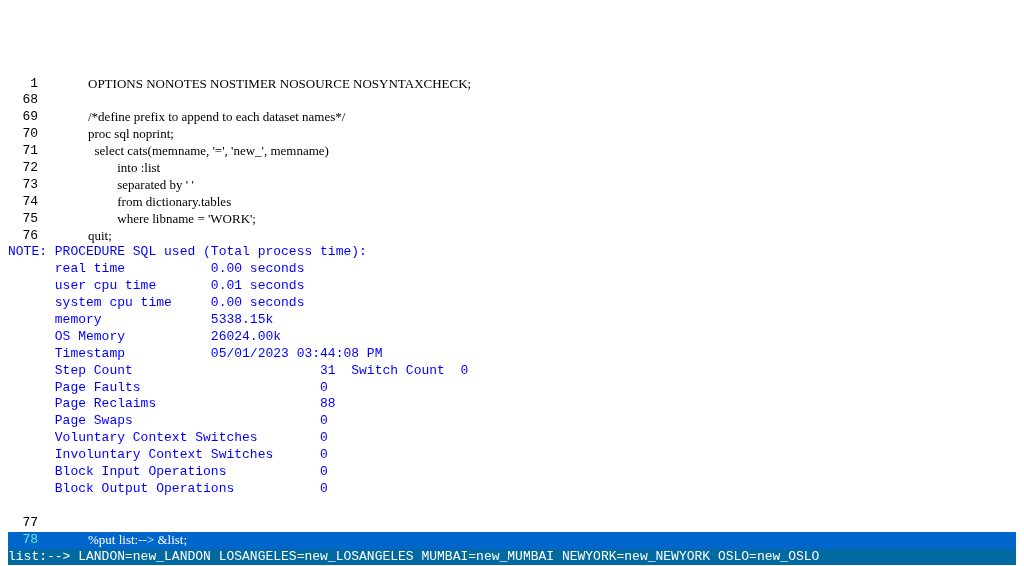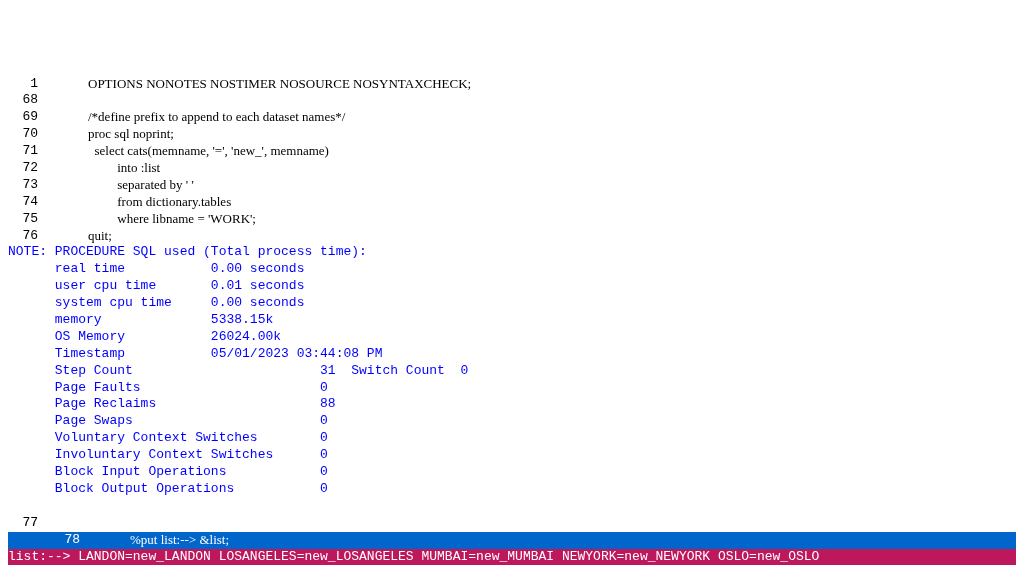--- a/index.html
+++ b/index.html
@@ -28,25 +28,24 @@
     }
     .note {
       color: #0000ff;
     }
     .highlight {
       background: #0066cc;
       color: #ffffff;
     }
     .highlight .line-num {
       background: #0066cc;
-      color: #ffffff;
-      padding-left: 42px;
+      color: #5eead4;
     }
     .highlight-full {
-      background: #be185d;
+      background: #0369a1;
       color: #ffffff;
     }
   </style>
 </head>
 <body>
 
 
 
 <div id="log-container"><div class="line"><span class="line-num">1</span><span class="line-content ">OPTIONS NONOTES NOSTIMER NOSOURCE NOSYNTAXCHECK;</span></div><div class="line"><span class="line-num">68</span><span class="line-content "></span></div><div class="line"><span class="line-num">69</span><span class="line-content ">/*define prefix to append to each dataset names*/</span></div><div class="line"><span class="line-num">70</span><span class="line-content ">proc sql noprint;</span></div><div class="line"><span class="line-num">71</span><span class="line-content ">  select cats(memname, '=', 'new_', memname)</span></div><div class="line"><span class="line-num">72</span><span class="line-content ">         into :list</span></div><div class="line"><span class="line-num">73</span><span class="line-content ">         separated by ' '</span></div><div class="line"><span class="line-num">74</span><span class="line-content ">         from dictionary.tables</span></div><div class="line"><span class="line-num">75</span><span class="line-content ">         where libname = 'WORK';</span></div><div class="line"><span class="line-num">76</span><span class="line-content ">quit;</span></div><div class="note">NOTE: PROCEDURE SQL used (Total process time):</div><div class="note">      real time           0.00 seconds</div><div class="note">      user cpu time       0.01 seconds</div><div class="note">      system cpu time     0.00 seconds</div><div class="note">      memory              5338.15k</div><div class="note">      OS Memory           26024.00k</div><div class="note">      Timestamp           05/01/2023 03:44:08 PM</div><div class="note">      Step Count                        31  Switch Count  0</div><div class="note">      Page Faults                       0</div><div class="note">      Page Reclaims                     88</div><div class="note">      Page Swaps                        0</div><div class="note">      Voluntary Context Switches        0</div><div class="note">      Involuntary Context Switches      0</div><div class="note">      Block Input Operations            0</div><div class="note">      Block Output Operations           0</div><div> </div><div class="line"><span class="line-num">77</span><span class="line-content "></span></div><div class="line highlight"><span class="line-num">78</span><span class="line-content ">%put list:--&gt; &amp;list;</span></div><div class="highlight-full">list:--&gt; LANDON=new_LANDON LOSANGELES=new_LOSANGELES MUMBAI=new_MUMBAI NEWYORK=new_NEWYORK OSLO=new_OSLO</div><div class="line"><span class="line-num">79</span><span class="line-content "></span></div></div>
 

